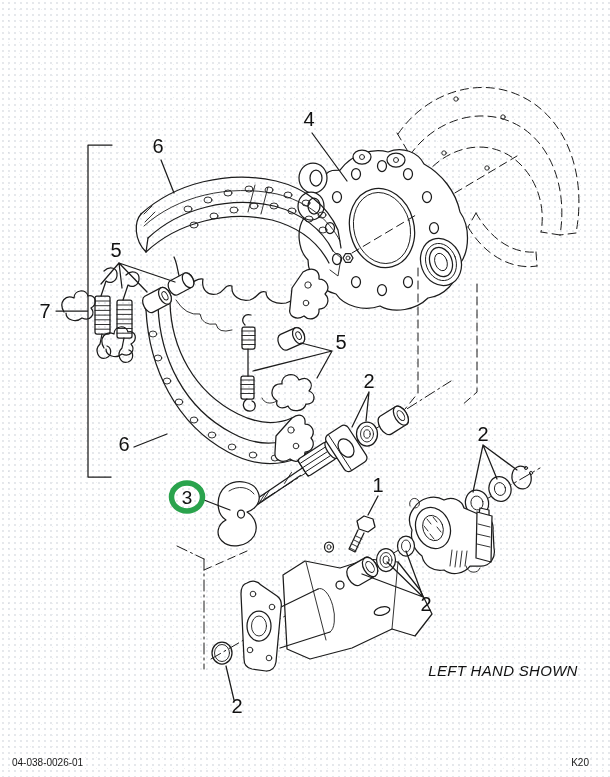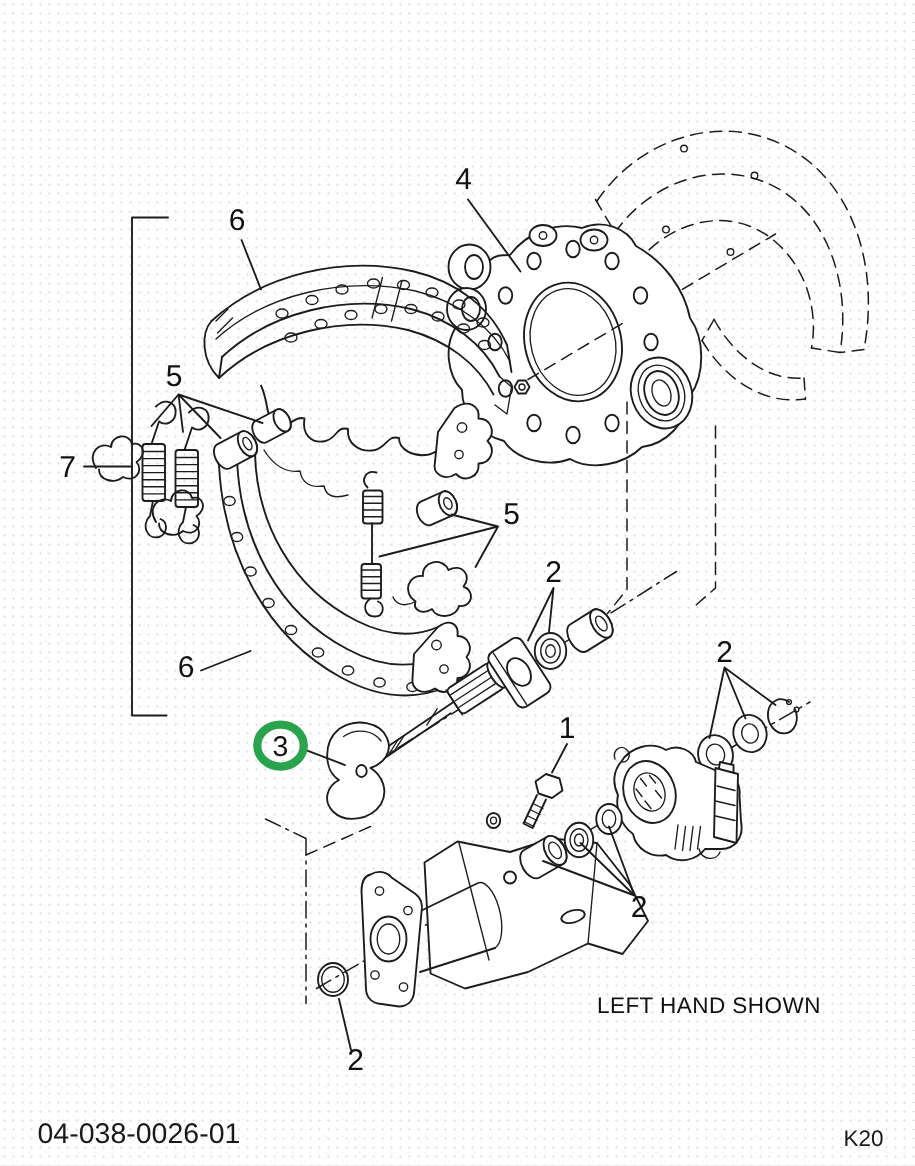--- a/index.html
+++ b/index.html
@@ -15,24 +15,24 @@
     overflow:hidden;
   }
   svg.diagram { position:absolute; left:0; top:0; }
   .ln  { fill:none; stroke:#1c1c1c; stroke-width:1.25; stroke-linecap:round; stroke-linejoin:round; }
   .fw  { fill:#ffffff; stroke:#1c1c1c; stroke-width:1.25; stroke-linejoin:round; }
   .thin{ stroke-width:.9; }
   .dash    { stroke-dasharray:8 5; stroke-width:1; }
   .dashdot { stroke-dasharray:11 4 2 4; stroke-width:1; }
   .callout { font:20px "Liberation Sans",sans-serif; fill:#111; text-anchor:middle; }
   .callout-sm { font:19px "Liberation Sans",sans-serif; fill:#111; text-anchor:middle; }
-  .note { position:absolute; left:398px; top:661px; width:210px; text-align:left;
-          font-size:15px; line-height:1.32; color:#111; letter-spacing:.3px; }
-  .footer-left  { position:absolute; left:25px;  bottom:9px; font-size:19px; color:#1a1a1a; }
-  .footer-right { position:absolute; right:21px; bottom:9px; font-size:15px; color:#1a1a1a; }
+  .note { position:absolute; left:398px; top:661px; width:210px; text-align:center;
+          font-size:15px; line-height:1.32; color:#111; letter-spacing:.3px;font-style:italic; }
+  .footer-left  { position:absolute; left:12px;  bottom:9px; font-size:10px; color:#1a1a1a; }
+  .footer-right { position:absolute; right:21px; bottom:9px; font-size:10px; color:#1a1a1a; }
 </style>
 </head>
 <body>
 
 <div class="page">
 <svg class="diagram" width="610" height="777" viewBox="0 0 610 777">
 
   <g>
     <path class="ln dash" d="M398,134 C428,90 487,72 533,103 C570,128 586,180 576,233"></path>
     <path class="ln dash" d="M410,155 C436,118 486,103 524,129 C554,150 567,193 560,235"></path>

